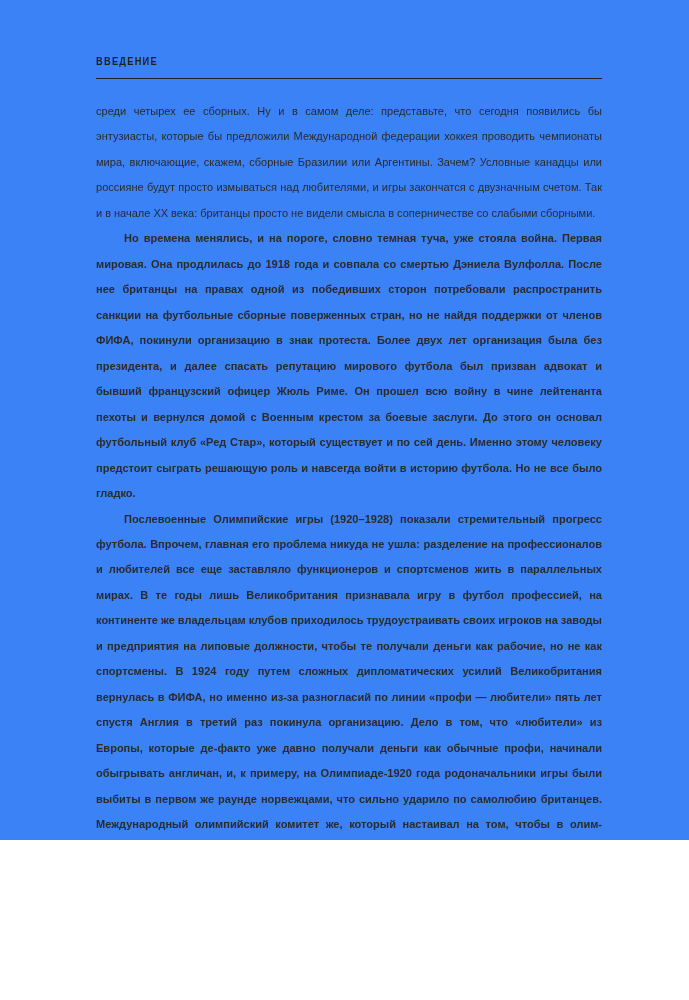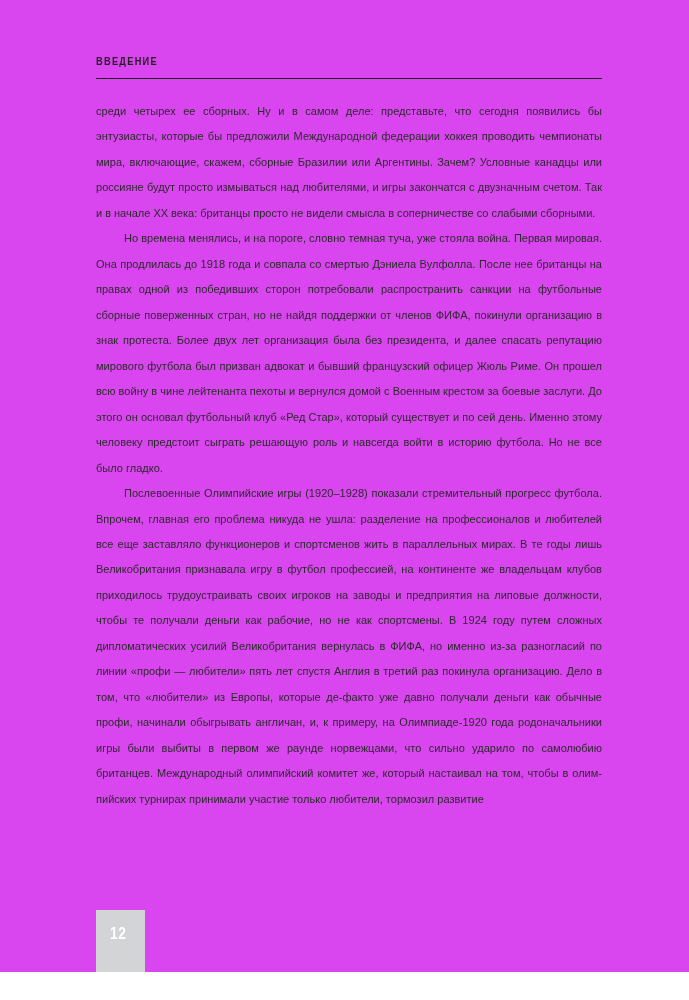--- a/index.html
+++ b/index.html
@@ -4,22 +4,22 @@
 <title>Book page</title>
 <style>
   html, body {
     margin: 0;
     padding: 0;
     background: #ffffff;
   }
   .page {
     position: relative;
     width: 689px;
-    height: 972px;
-    background: #d946ef;
+    height: 840px;
+    background: #3b82f6;
     overflow: hidden;
     font-family: "Liberation Sans", "DejaVu Sans", sans-serif;
     -webkit-font-smoothing: antialiased;
   }
 
   
   .running-head {
     position: absolute;
     left: 96px;
     top: 55px;
@@ -55,20 +55,21 @@
     line-height: 25.47px;
     color: #2b2b2b;
     text-align: justify;
     text-justify: inter-word;
     hyphens: manual;
     word-spacing: -0.1px;
     letter-spacing: 0.02px;
   }
   .column p + p {
     text-indent: 28px;
+    font-weight: bold;
   }
 
   
   .folio-box {
     position: absolute;
     left: 96px;
     top: 910px;
     width: 49px;
     height: 90px;
     background: #d3d4d6;

